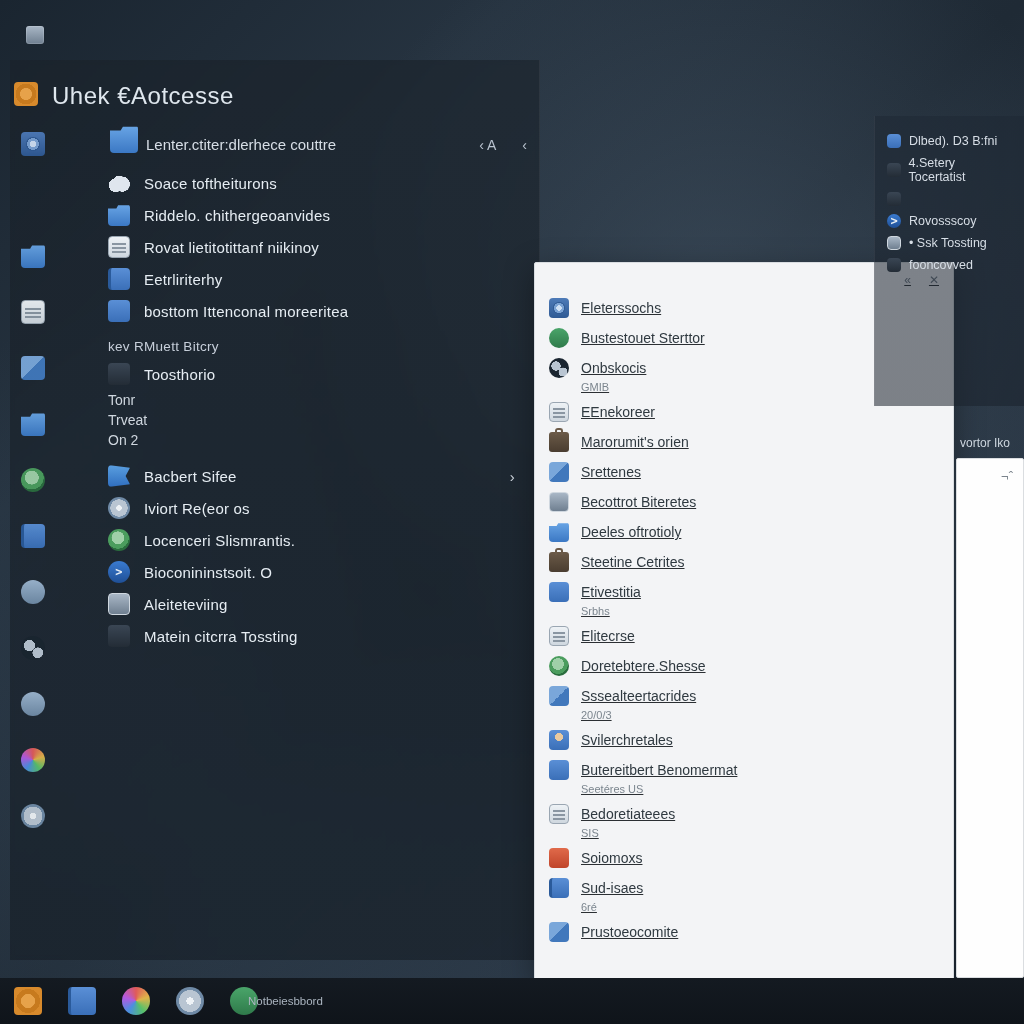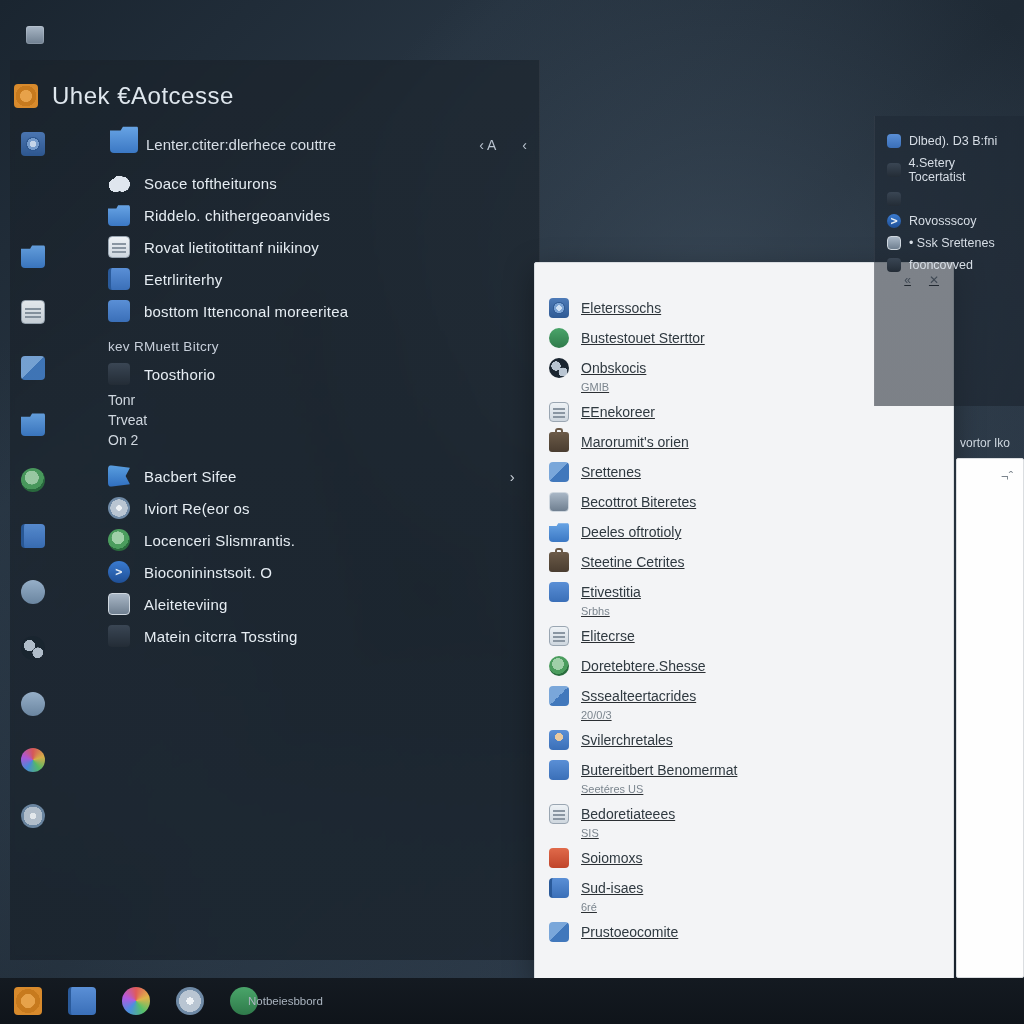--- a/index.html
+++ b/index.html
@@ -15,21 +15,21 @@
   .desk-ico{position:absolute;top:26px;left:26px;width:18px;height:18px;border-radius:3px;
     background:linear-gradient(#a9b7c6,#6f7f90);box-shadow:0 0 0 1px rgba(255,255,255,.15) inset}
   
   .start{
     position:absolute;left:10px;top:60px;width:530px;height:900px;
     background:linear-gradient(rgba(26,34,42,.62),rgba(22,30,38,.62));
     backdrop-filter:blur(2px);
     border-right:1px solid rgba(255,255,255,.06);
     padding:18px 0 0 0;
   }
-  .start-title{display:flex;align-items:center;gap:14px;padding:4px 14px 22px 4px}
+  .start-title{display:flex;gap:14px;padding:4px 14px 22px 4px}
   .start-title .ico{width:24px;height:24px}
   .start-title h1{font-size:24px;font-weight:400;letter-spacing:.5px;color:#dfe7ee}
   .rail{position:absolute;left:6px;top:72px;bottom:10px;width:34px;display:flex;flex-direction:column;gap:32px;align-items:center}
   .rail .rico{width:24px;height:24px;opacity:.95}
   .list{position:absolute;left:50px;right:8px;top:70px;bottom:10px}
   .hdr{display:flex;align-items:flex-end;gap:12px;padding:6px 4px 14px 44px;color:#d7dee6;font-size:15px}
   .hdr .hico{position:absolute;left:50px;width:28px;height:28px}
   .hdr-ctrls{margin-left:auto;display:flex;gap:26px;color:#b9c3cf;font-size:14px}
   .row{display:flex;align-items:center;gap:14px;padding:5px 6px 5px 48px;font-size:15px;color:#e6edf3;letter-spacing:.2px;cursor:default;border-radius:3px}
   .row .mico{width:22px;height:22px;flex:0 0 22px}
@@ -295,21 +295,21 @@
       <div class="ln">
         <span class="dot2 ic ic-dark"></span>
         <span></span>
       </div>
       <div class="ln">
         <span class="dot2 ic ic-shell"></span>
         <span>Rovossscoy</span>
       </div>
       <div class="ln">
         <span class="dot2 ic ic-box"></span>
-        <span>•  Ssk Srettenes</span>
+        <span>•  Ssk Tossting</span>
       </div>
       <div class="ln">
         <span class="dot2 ic ic-dark"></span>
         <span>   fooncovved</span>
       </div>
     </div>
 </div>
 <div class="bgwin2">
   <span>vortor Iko</span>
 </div>

